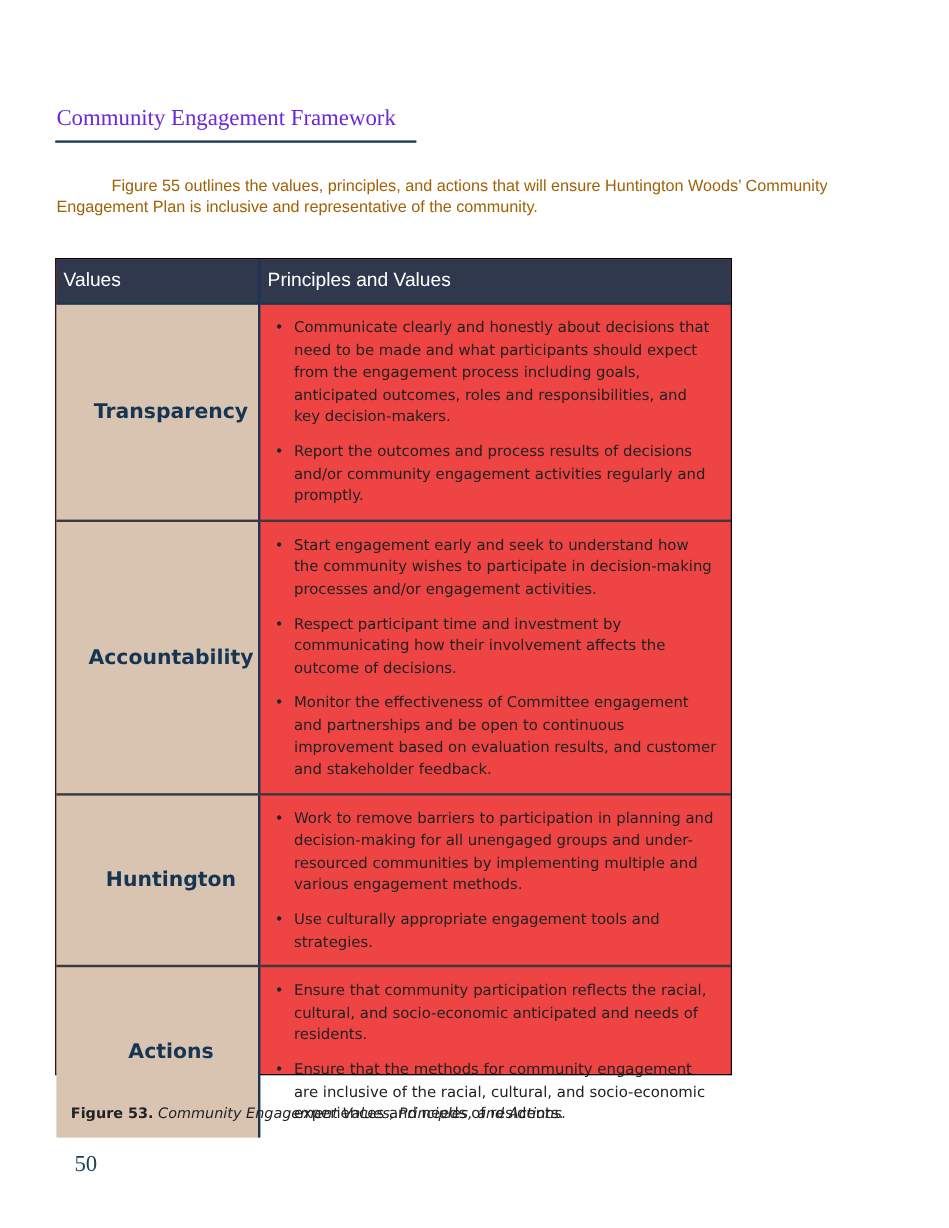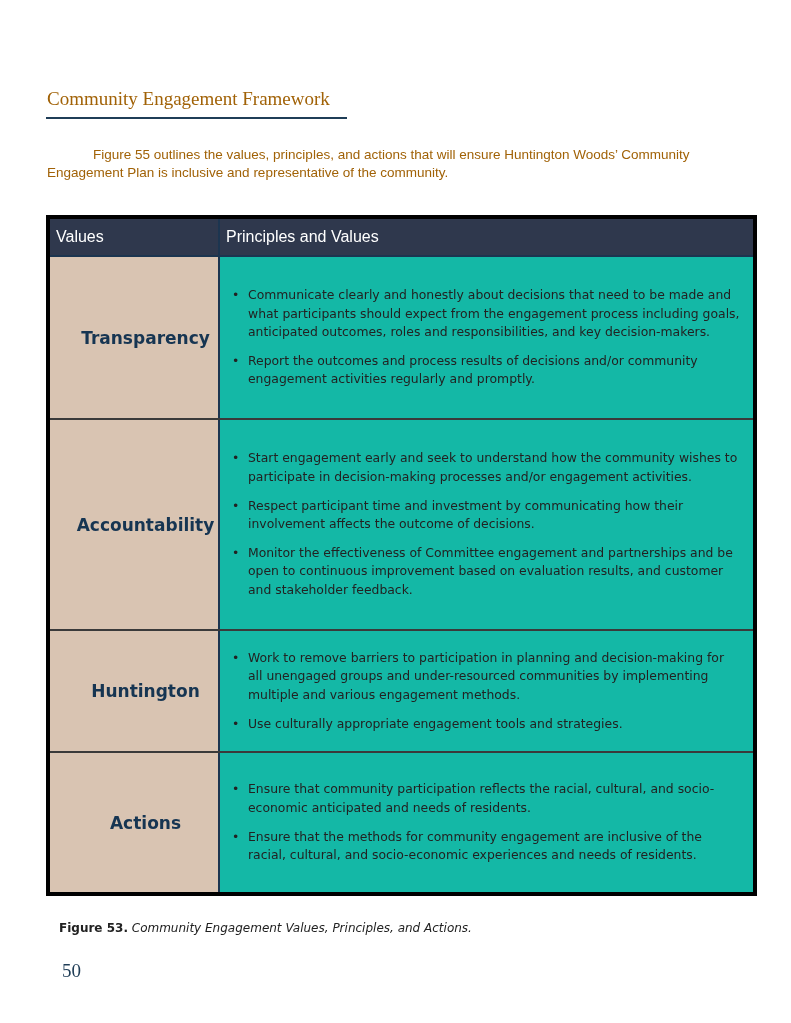--- a/index.html
+++ b/index.html
@@ -1,20 +1,20 @@
 <!DOCTYPE html>
 <html><head>
 <meta charset="utf-8">
 <style>
   html, body { margin: 0; padding: 0; background: #ffffff; }
   body { width: 791px; height: 1023px; position: relative; overflow: hidden; font-family: "DejaVu Sans", sans-serif; }
-  .section-title { position: absolute; left: 47px; top: 88px; font-family: "Liberation Serif", serif; font-size: 19px; color: #a16207; margin: 0; font-weight: normal; }
+  .section-title { position: absolute; left: 47px; top: 88px; font-family: "Liberation Serif", serif; font-size: 19px; color: #6d28d9; margin: 0; font-weight: normal; }
   .title-rule { position: absolute; left: 46px; top: 117px; width: 301px; height: 2px; background: #1f3d57; }
   .intro { position: absolute; left: 47px; top: 146px; width: 700px; font-family: "Liberation Sans", sans-serif; font-size: 13.5px; line-height: 18px; color: #a16207; margin: 0; text-indent: 46px; }
-  .frame { position: absolute; left: 46px; top: 215px; width: 711px; height: 681px; border: 4px solid #000000; box-sizing: border-box; background: #14b8a6; }
+  .frame { position: absolute; left: 46px; top: 215px; width: 564px; height: 681px; border: 1px solid #000000; box-sizing: border-box; background: #ef4444; }
   table { border-collapse: collapse; width: 100%; height: 100%; table-layout: fixed; }
   th { background: #2f384d; color: #ffffff; text-align: left; font-family: "Liberation Sans", sans-serif; font-weight: normal; font-size: 16px; padding: 0 6px; height: 36px; border-right: 2px solid #1c3550; border-bottom: 2px solid #1c3550; }
   th:last-child { border-right: none; }
   td.value { background: #d9c4b2; border-right: 2px solid #1c3550; border-bottom: 2px solid #3a3a3a; text-align: center; vertical-align: middle; font-family: "DejaVu Sans", sans-serif; font-weight: bold; font-size: 17px; color: #163552; padding-left: 24px; }
   td.actions { border-bottom: 2px solid #3a3a3a; vertical-align: middle; padding: 10px 12px 10px 10px; }
   tr:last-child td { border-bottom: none; }
   ul { margin: 0; padding: 0; list-style: none; }
   li { position: relative; padding-left: 18px; font-family: "DejaVu Sans", sans-serif; font-size: 12.4px; line-height: 18.6px; color: #222; margin: 0 0 10px 0; }
   li:last-child { margin-bottom: 0; }
   .bullet { position: absolute; left: 2px; top: 0; }

